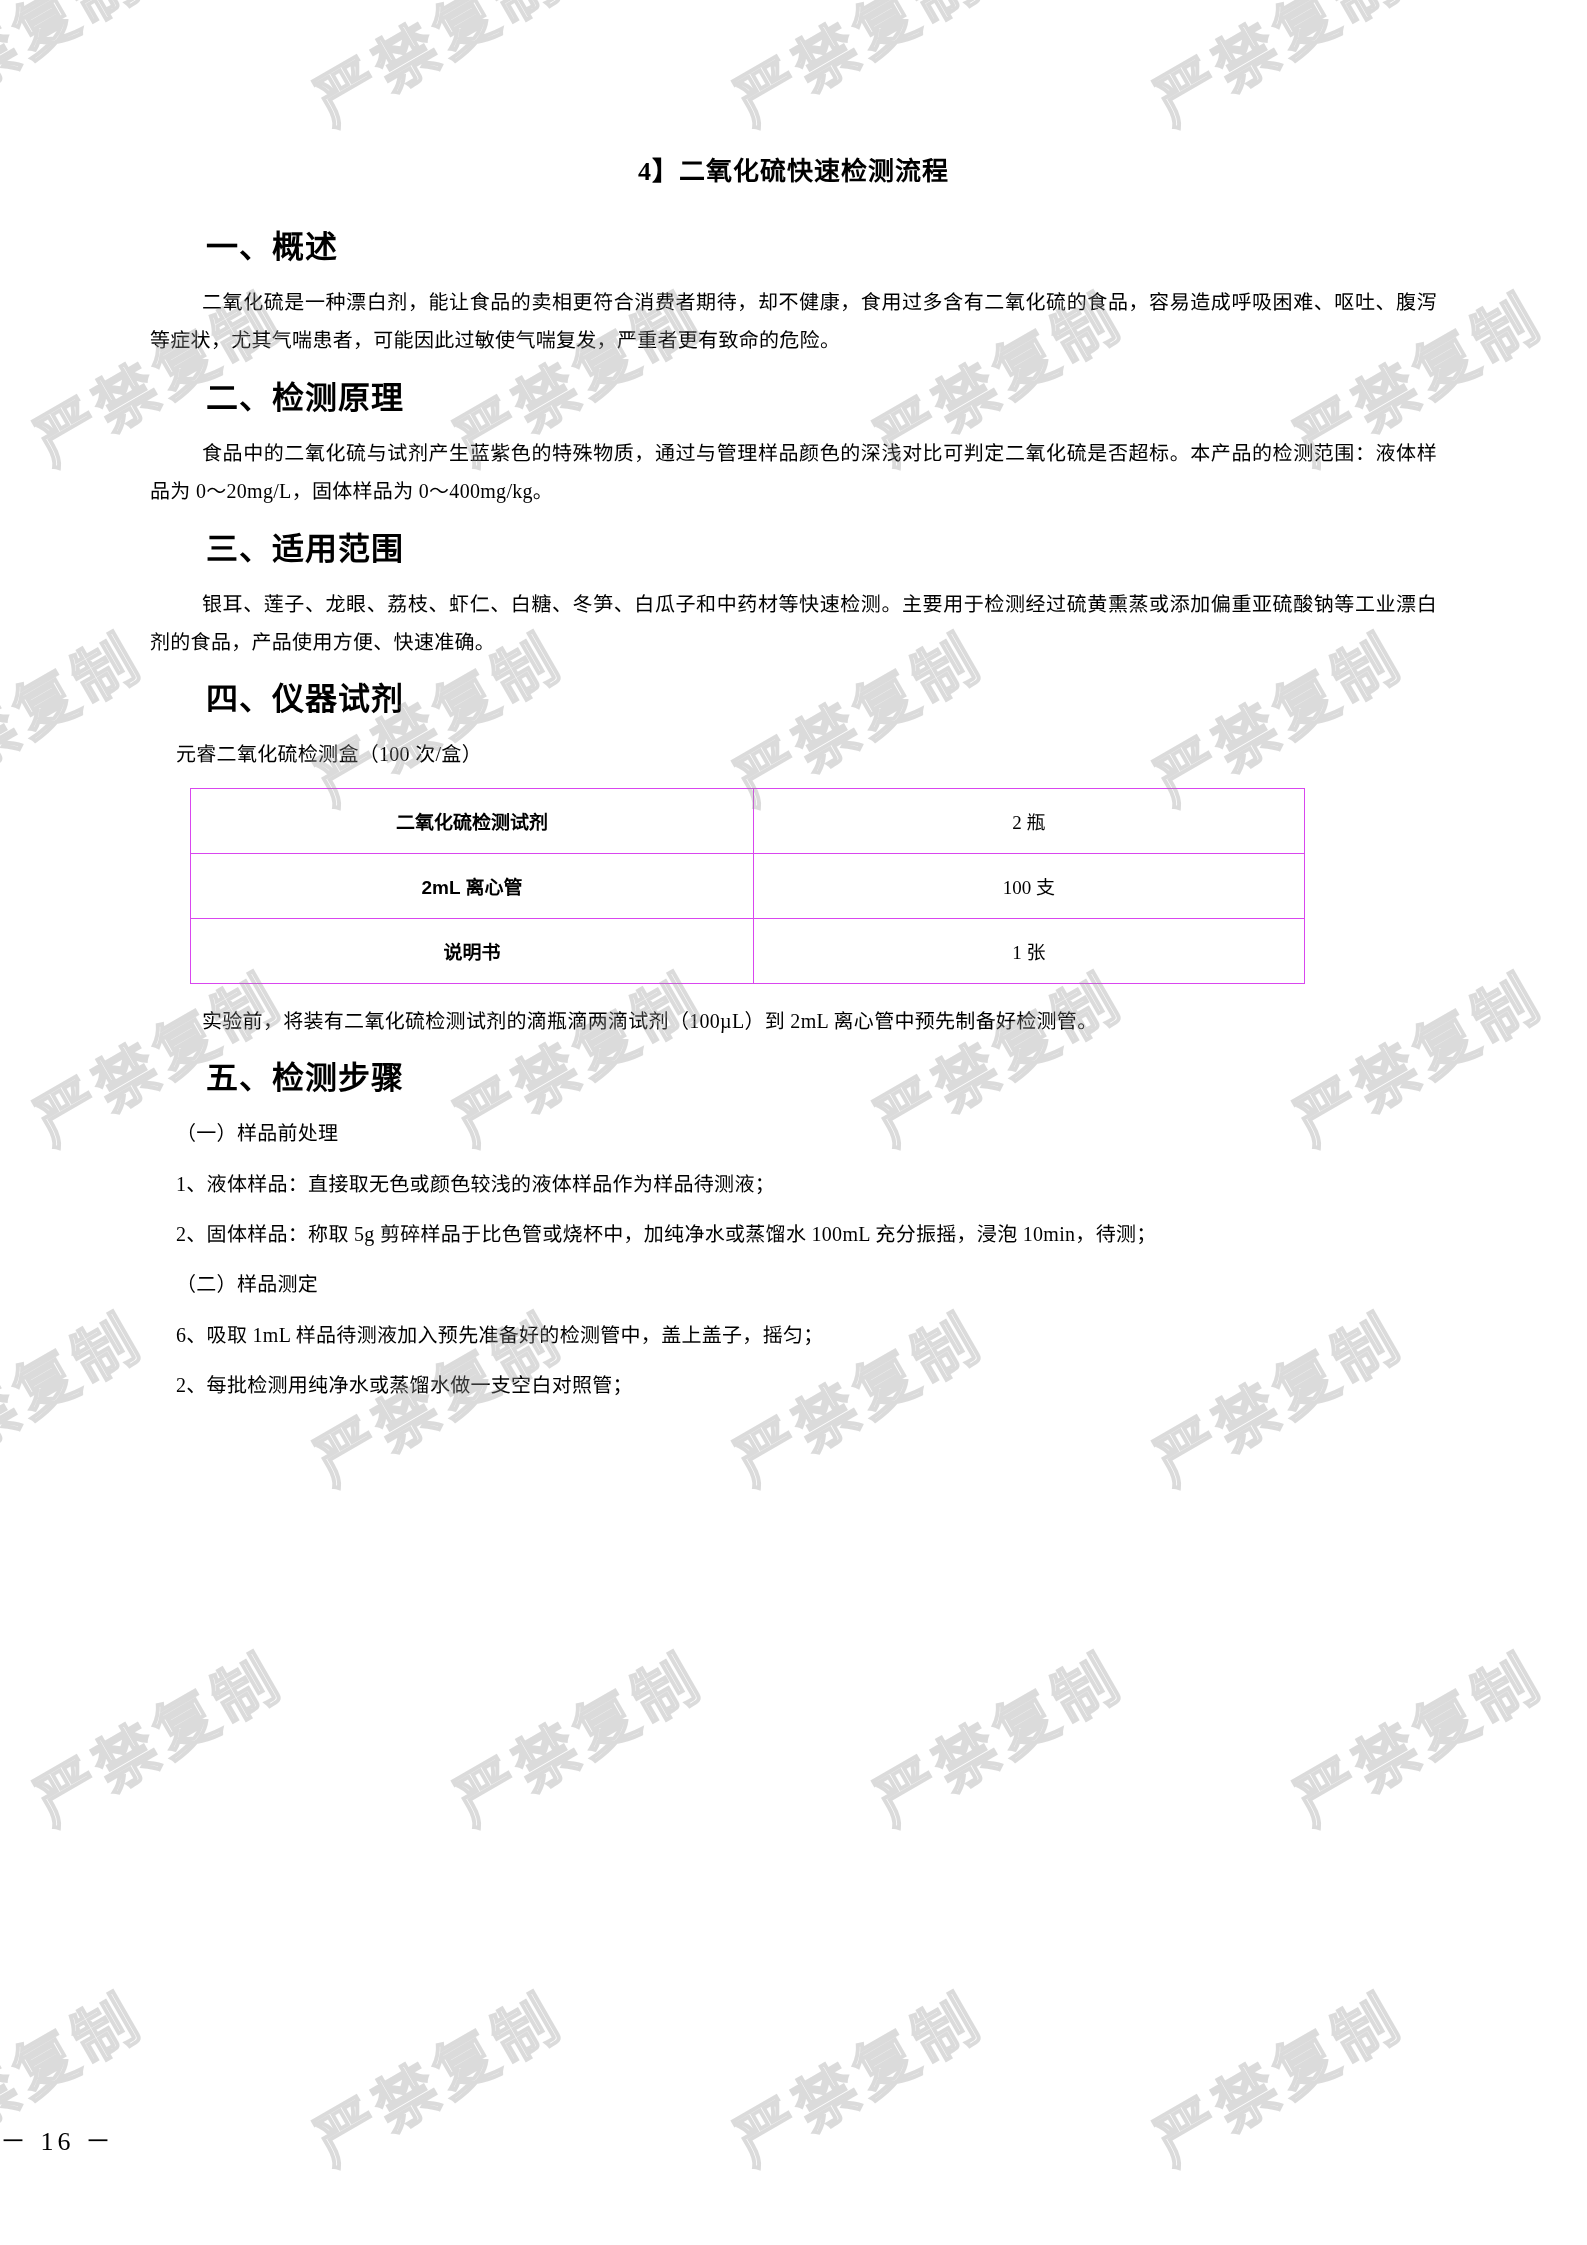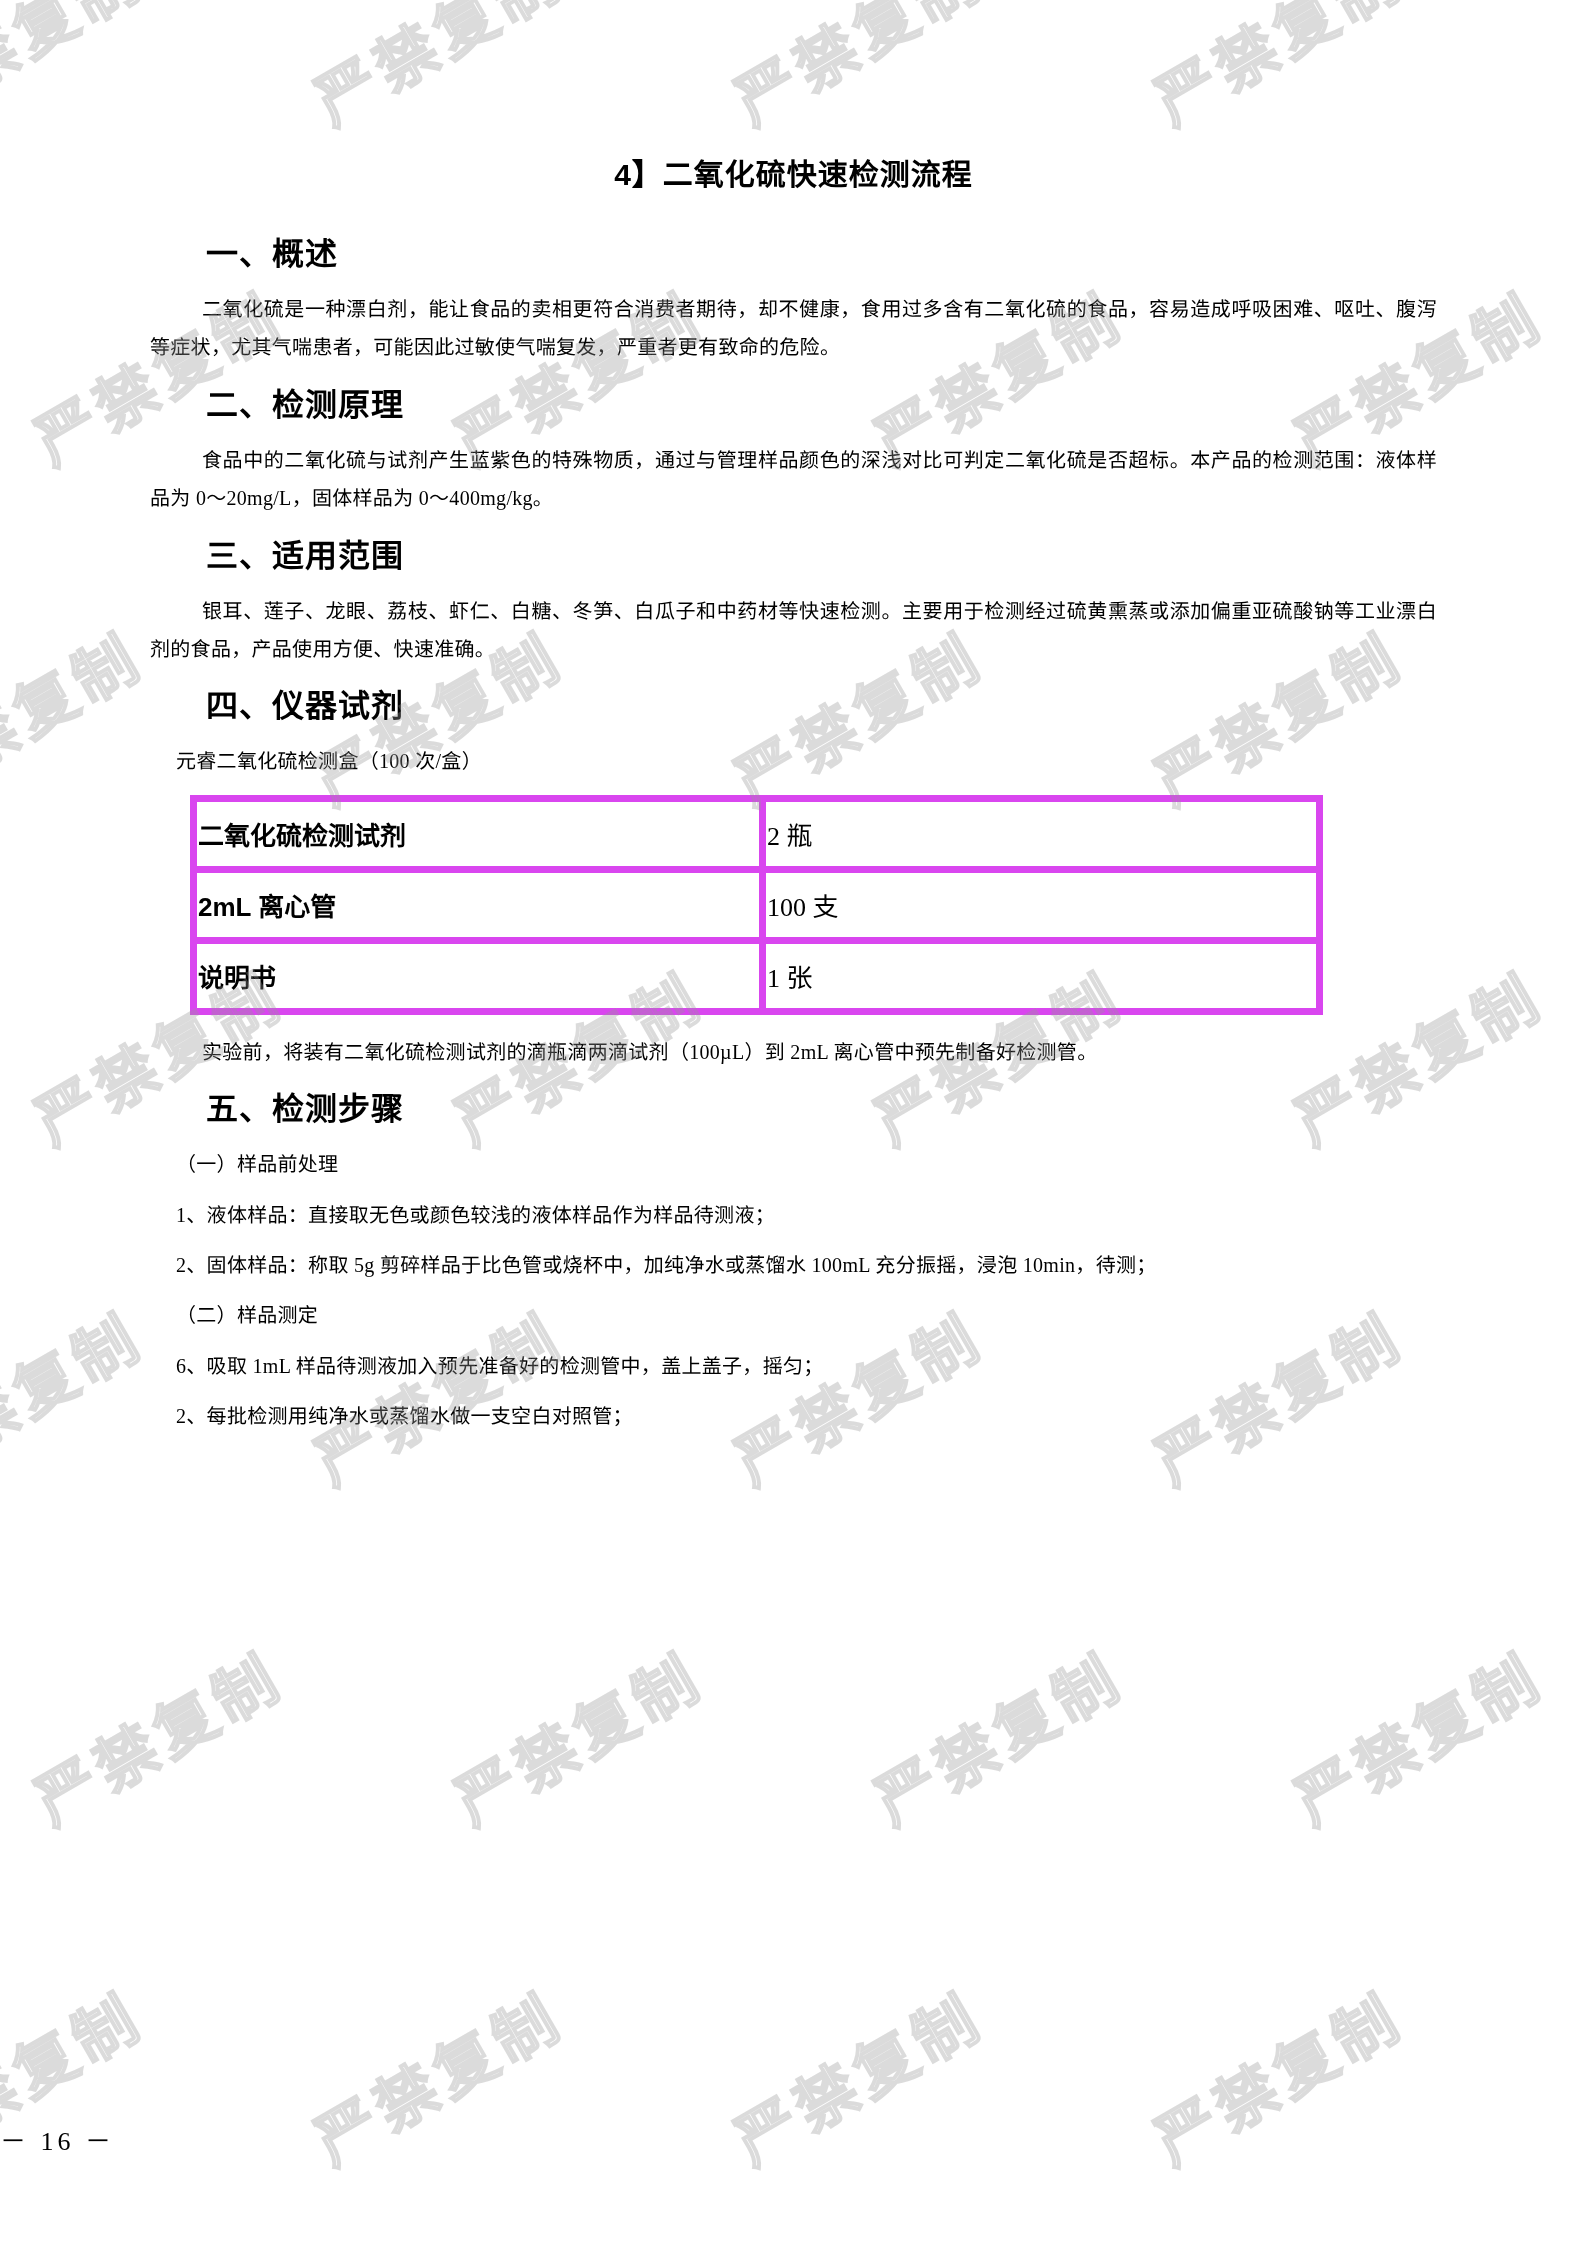--- a/index.html
+++ b/index.html
@@ -42,23 +42,23 @@
     position: relative;
     z-index: 2;
     width: 1587px;
     height: 2245px;
     box-sizing: border-box;
     padding: 150px 150px 60px 150px;
   }
 
   .doc-title {
     text-align: center;
-    font-family: Liberation Sans, sans-serif;
+    font-family: Liberation Serif, serif;
     font-weight: 700;
-    font-size: 30px;
+    font-size: 26px;
     letter-spacing: 1px;
     margin: 0 0 34px 0;
   }
 
   .section-heading {
     font-family: "Liberation Sans", "DejaVu Sans", sans-serif;
     font-weight: 700;
     font-size: 32px;
     margin: 0 0 16px 0;
     text-indent: 56px;
@@ -79,25 +79,25 @@
   }
 
   
   table.kit-table {
     border-collapse: collapse;
     margin: 14px 0 18px 40px;
     width: 1110px;
     table-layout: fixed;
   }
   table.kit-table td {
-    border: 7px solid #d946ef;
+    border: 1px solid #d946ef;
     height: 62px;
-    text-align: left;
+    text-align: center;
     vertical-align: middle;
-    font-size: 26px;
+    font-size: 19px;
   }
   table.kit-table td.item {
     width: 560px;
     font-family: "Liberation Sans", "DejaVu Sans", sans-serif;
     font-weight: 700;
   }
   table.kit-table td.qty {
     width: 548px;
   }
 

